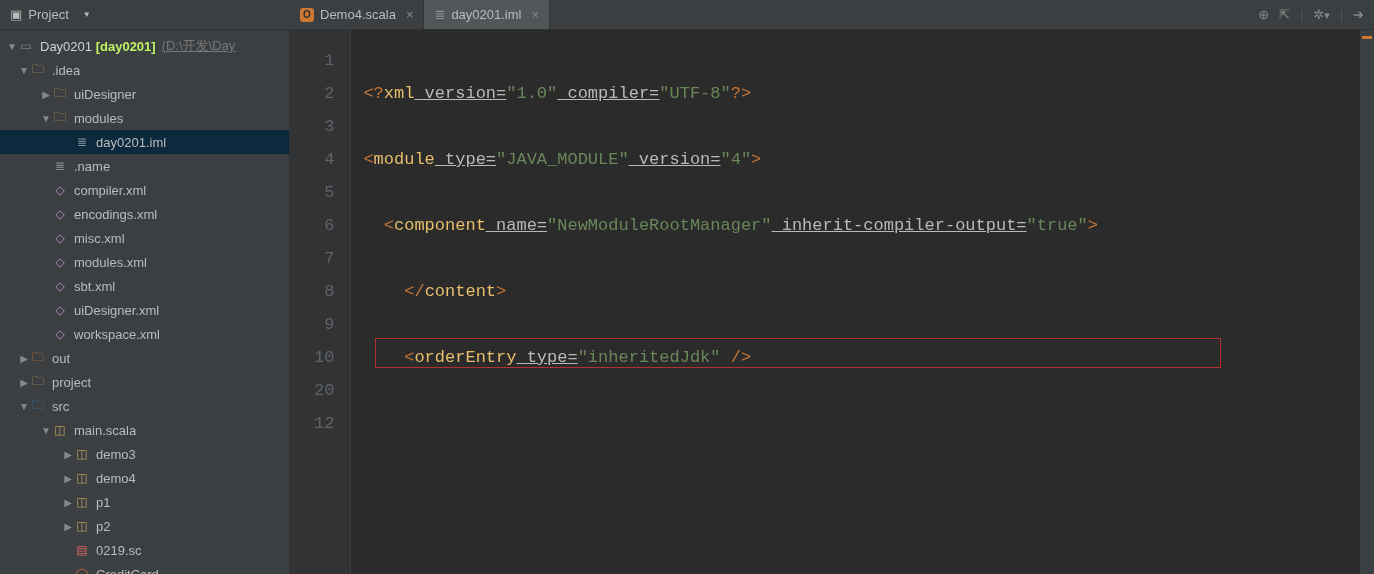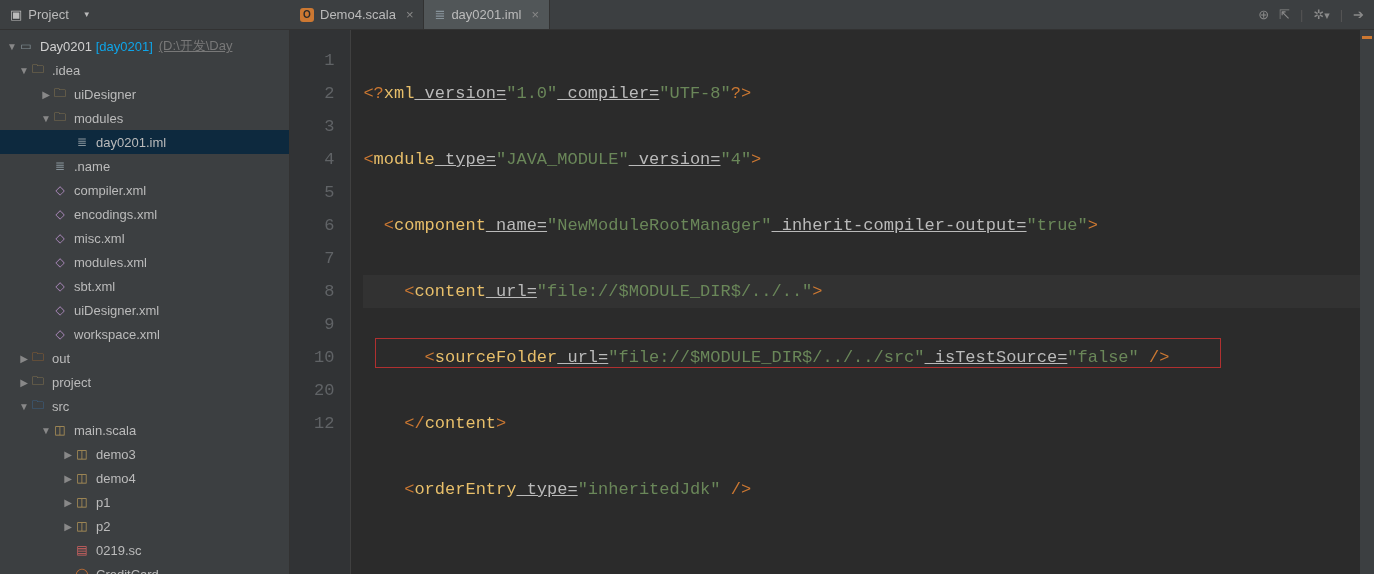--- a/index.html
+++ b/index.html
@@ -83,21 +83,21 @@
 .folder-icon { color: #87939a; }
 .folder-icon.orange { color: #c97726; }
 .folder-icon.blue { color: #3b7ebf; }
 .folder-icon.gold { color: #b8995a; }
 .file-icon { color: #87939a; }
 .file-icon.xml { color: #ae8abe; }
 .file-icon.scala { color: #c77033; }
 .sc-icon { color: #d66363; }
 .tree-row .label { color: #bbbbbb; }
 .tree-row .label.proj { color: #d0d0d0; }
-.tree-row .label .bold { font-weight: normal; color: #0ea5e9; }
+.tree-row .label .bold { font-weight: bold; color: #bef264; }
 .tree-row .path { color: #787878; margin-left: 6px; text-decoration: underline; }
 .pad1 { padding-left: 18px; }
 .pad2 { padding-left: 40px; }
 .pad3 { padding-left: 62px; }
 
 .editor-area {
   flex: 1;
   background: #2b2b2b;
   display: flex;
   flex-direction: column;
@@ -356,22 +356,20 @@
         <div class="ln">8</div>
         <div class="ln">9</div>
         <div class="ln">10</div>
         <div class="ln">20</div>
         <div class="ln">12</div>
       </div>
       <div class="code">
 <div class="line"><span class="tag-b">&lt;?</span><span class="tag-n">xml</span><span class="attr"> version=</span><span class="val">"1.0"</span><span class="attr"> compiler=</span><span class="val">"UTF-8"</span><span class="tag-b">?&gt;</span></div>
 <div class="line"><span class="tag-b">&lt;</span><span class="tag-n">module</span><span class="attr"> type=</span><span class="val">"JAVA_MODULE"</span><span class="attr"> version=</span><span class="val">"4"</span><span class="tag-b">&gt;</span></div>
 <div class="line"><span class="tag-b">  &lt;</span><span class="tag-n">component</span><span class="attr"> name=</span><span class="val">"NewModuleRootManager"</span><span class="attr"> inherit-compiler-output=</span><span class="val">"true"</span><span class="tag-b">&gt;</span></div>
-<div class="line caret-line"><span class="tag-b">    &lt;</span><span class="tag-n">content</span><span class="attr"> url=</span><span class="val">"file://$MODULE_DIR$/../.."</span><span class="tag-b">&gt;</span></div>
-<div class="line"><span class="tag-b">      &lt;</span><span class="tag-n">sourceFolder</span><span class="attr"> url=</span><span class="val">"file://$MODULE_DIR$/../../src"</span><span class="attr"> isTestSource=</span><span class="val">"false"</span><span class="tag-b"> /&gt;</span></div>
 <div class="line"><span class="tag-b">    &lt;/</span><span class="tag-n">content</span><span class="tag-b">&gt;</span></div>
 <div class="line"><span class="tag-b">    &lt;</span><span class="tag-n">orderEntry</span><span class="attr"> type=</span><span class="val">"inheritedJdk"</span><span class="tag-b"> /&gt;</span></div>
 
 
 
 
         <div class="highlight-box" style="left:24px; top:308px; width:846px; height:30px;"></div>
       </div>
       <div class="right-gutter">
         <div class="err-stripe"></div>

